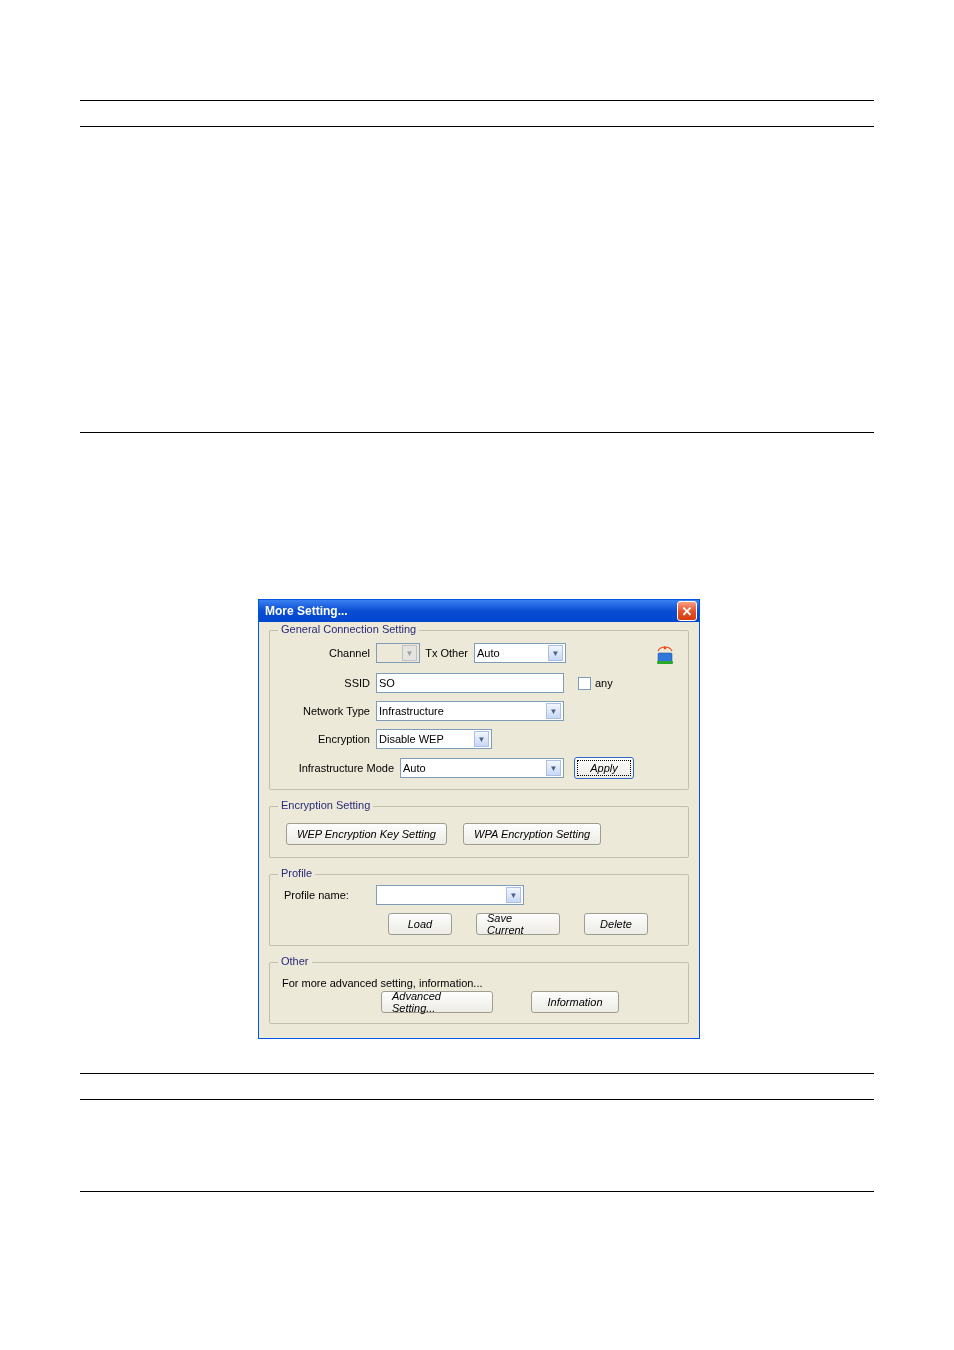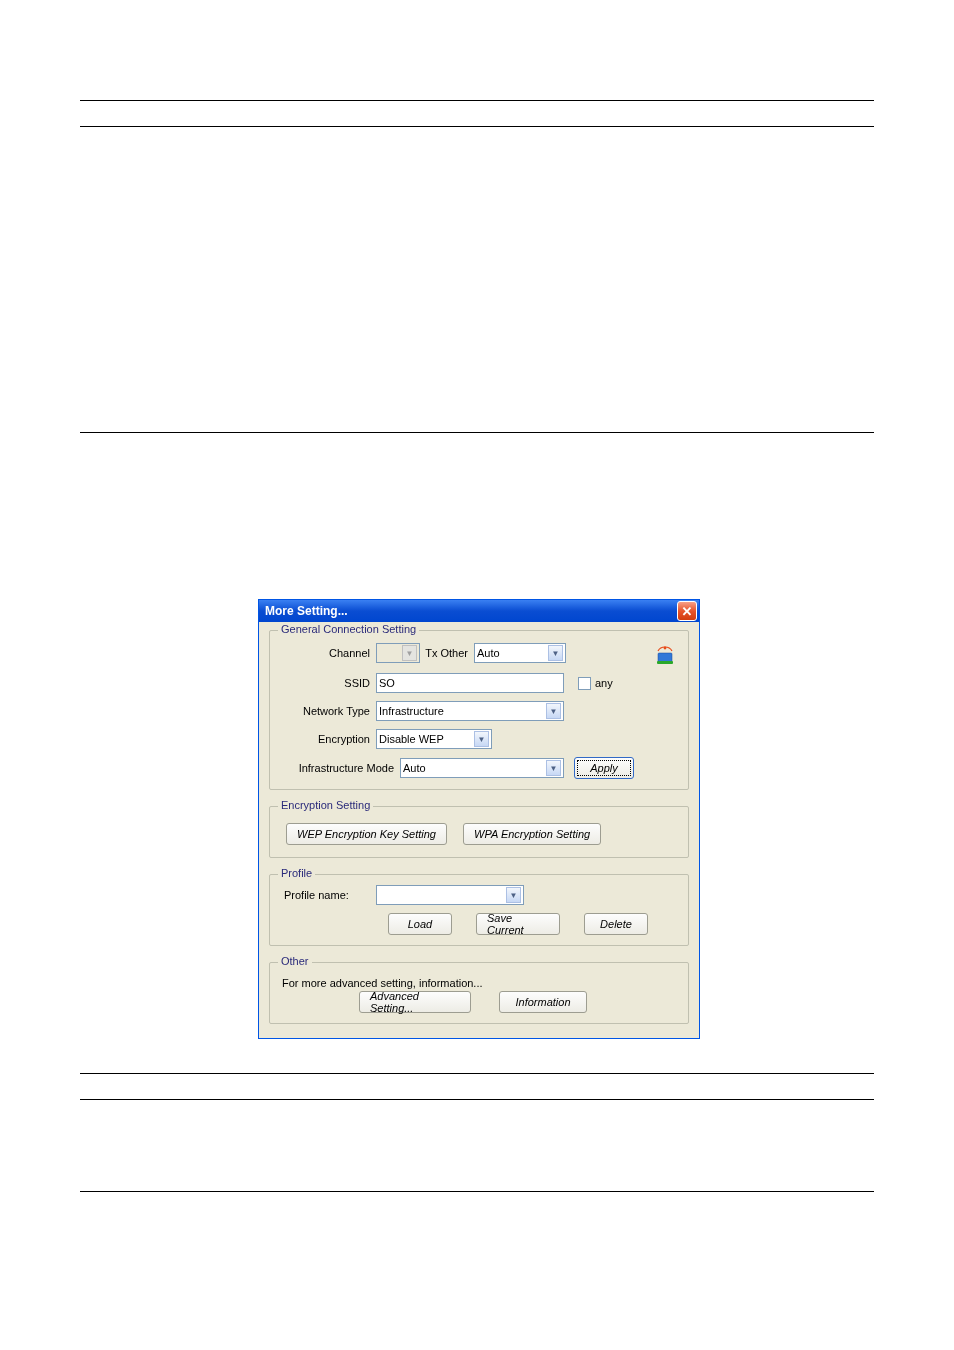--- a/index.html
+++ b/index.html
@@ -183,22 +183,22 @@
     gap: 24px;
     margin-left: 108px;
   }
   .other-text {
     font-size: 11px;
     color: #000;
     margin: 4px 0 2px 2px;
   }
   .other-btns {
     display: flex;
-    gap: 28px;
-    margin-left: 79px;
+    gap: 38px;
+    margin-left: 101px;
   }
 </style>
 </head>
 <body>
 
 <div class="page-container">
   <hr class="hr-line hr1">
   <hr class="hr-line hr2">
   <hr class="hr-line hr3">
 

